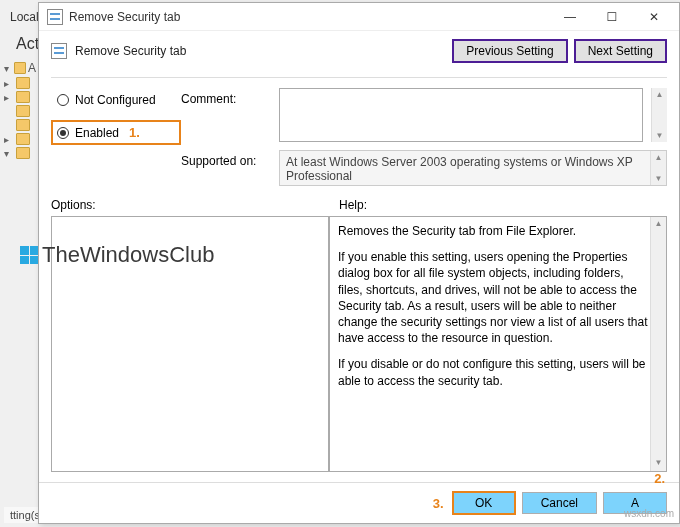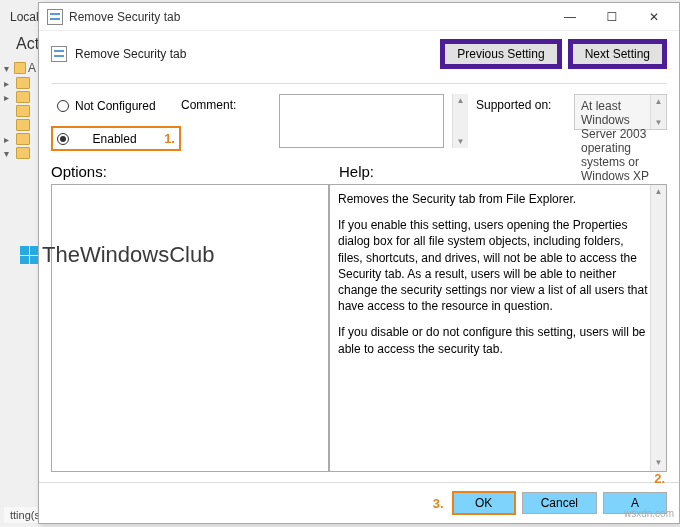--- a/index.html
+++ b/index.html
@@ -150,21 +150,21 @@
     }
     .policy-icon::before { top: 3px; }
     .policy-icon::after { top: 8px; }
     .policy-title {
       flex: 1;
       font-size: 12px;
       color: #222;
     }
     .nav-btn {
       background: #e1e1e1;
-      border: 5px solid #4c1d95;
+      border: 2px solid #4c1d95;
       padding: 3px 12px;
       margin-left: 6px;
       font-size: 12px;
       cursor: pointer;
     }
 
     .separator {
       border-top: 1px solid #ddd;
       margin: 6px 0 10px 0;
     }
@@ -181,21 +181,20 @@
     .radio-item {
       display: flex;
       align-items: center;
       gap: 6px;
       font-size: 12px;
       padding: 3px 4px;
       border: 2px solid transparent;
     }
     .radio-item.highlighted {
       border: 2px solid #e8831a;
-      justify-content: space-between;
     }
     .radio-circle {
       width: 12px; height: 12px;
       border: 1px solid #333;
       border-radius: 50%;
       position: relative;
       background: #fff;
     }
     .radio-item.selected .radio-circle::after {
       content: "";
@@ -208,21 +207,21 @@
     .annotation {
       color: #e8831a;
       font-weight: bold;
       font-size: 13px;
       margin-left: 4px;
     }
 
     .right-col {
       flex: 1;
       display: flex;
-      flex-direction: row;
+      flex-direction: column;
       gap: 8px;
     }
     .field-row {
       display: flex;
       align-items: flex-start;
       gap: 8px;
     }
     .field-label {
       width: 90px;
       font-size: 12px;
@@ -261,21 +260,21 @@
       padding: 2px 0;
     }
     .scroll-hint span { font-size: 8px; color: #888; }
 
     .labels-row {
       display: flex;
       margin-top: 12px;
       gap: 10px;
     }
     .labels-row > div {
-      font-size: 15px;
+      font-size: 12px;
     }
     .options-label { width: 278px; }
     .help-label { flex: 1; }
 
     .panes-row {
       display: flex;
       margin-top: 4px;
       flex: 1;
       min-height: 0;
     }

